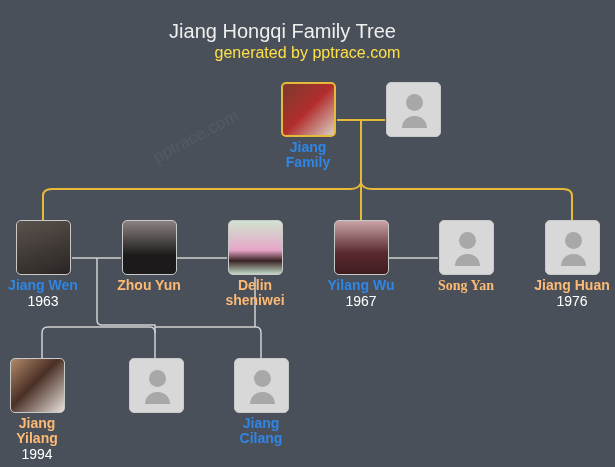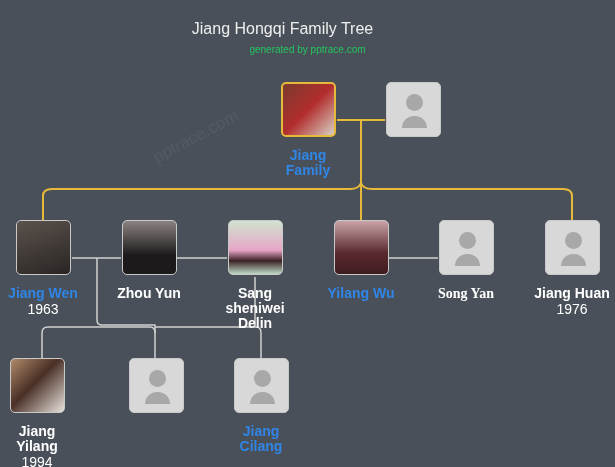--- a/index.html
+++ b/index.html
@@ -3,44 +3,44 @@
 <meta charset="utf-8">
 <style>
   html, body { margin:0; padding:0; }
   body {
     width:615px; height:467px; overflow:hidden; position:relative;
     background:#4a5059;
     font-family:"Liberation Sans", "DejaVu Sans", sans-serif;
   }
   .title {
     position:absolute; left:0; width:565px; top:20px; text-align:center;
-    color:#eeeeee; font-size:16px;
+    color:#eeeeee; font-size:20px;
   }
   .subtitle {
     position:absolute; left:0; width:615px; top:44px; text-align:center;
-    color:#22c55e; font-size:10px;
+    color:#fde047; font-size:16px;
   }
   .watermark {
     position:absolute; left:150px; top:150px; color:rgba(255,255,255,0.06);
     font-size:17px; transform:rotate(-28deg); transform-origin:left top;
   }
   svg.lines { position:absolute; left:0; top:0; }
   .node { position:absolute; width:110px; text-align:center; }
   .box {
     width:55px; height:55px; margin:0 auto; border-radius:5px;
     border:1px solid #c9c9c9; background:#d8d8d8; position:relative; overflow:hidden;
     box-sizing:border-box;
   }
   .box.root { border:2px solid #e6b93a; }
   .box.photo { background:linear-gradient(135deg,#6a5a52,#2e2a28); }
   .ph-head { position:absolute; left:19px; top:11px; width:17px; height:17px; border-radius:50%; background:#a8a8a8; }
   .ph-body { position:absolute; left:15px; top:33px; width:25px; height:12px; border-radius:12px 12px 0 0; background:#a8a8a8; }
-  .name { font-weight:bold; font-size:14px; line-height:15px; margin-top:11px; }
+  .name { font-weight:bold; font-size:14px; line-height:15px; margin-top:3px; }
   .male { color:#2f86e6; }
-  .female { color:#ffffff; }
+  .female { color:#fdba74; }
   .year { color:#ffffff; font-size:14px; line-height:16px; }
 </style>
 </head>
 <body>
 
 <div class="title">Jiang Hongqi Family Tree</div>
 <div class="subtitle">generated by pptrace.com</div>
 <div class="watermark">pptrace.com</div>
 
 <svg class="lines" width="615" height="467">
@@ -87,29 +87,29 @@
 </div>
 
 <div class="node" style="left:94px; top:220px;">
   <div class="box photo" style="background:linear-gradient(180deg,#8a8280,#1c1a1a 65%);"></div>
   <div class="name female">Zhou Yun</div>
 </div>
 
 <div class="node" style="left:200px; top:220px;">
   <div class="box photo" style="background:linear-gradient(180deg,#cfe3cf,#e7a6c8 55%,#3a2224 75%,#bfd8c5);"></div>
   <div class="name female">
-    <div>Sang</div>
+    <div>Delin</div>
     <div>sheniwei</div>
-    <div>Delin</div>
   </div>
 </div>
 
 <div class="node" style="left:306px; top:220px;">
   <div class="box photo" style="background:linear-gradient(180deg,#c9a3a6,#5a2a2e 60%,#3e1c20);"></div>
   <div class="name male">Yilang Wu</div>
+  <div class="year">1967</div>
 </div>
 
 <div class="node" style="left:411px; top:220px;font-family:Liberation Serif, serif;">
   <div class="box">
     <div class="ph-head"></div>
     <div class="ph-body"></div>
   </div>
   <div class="name female">Song Yan</div>
 </div>
 

